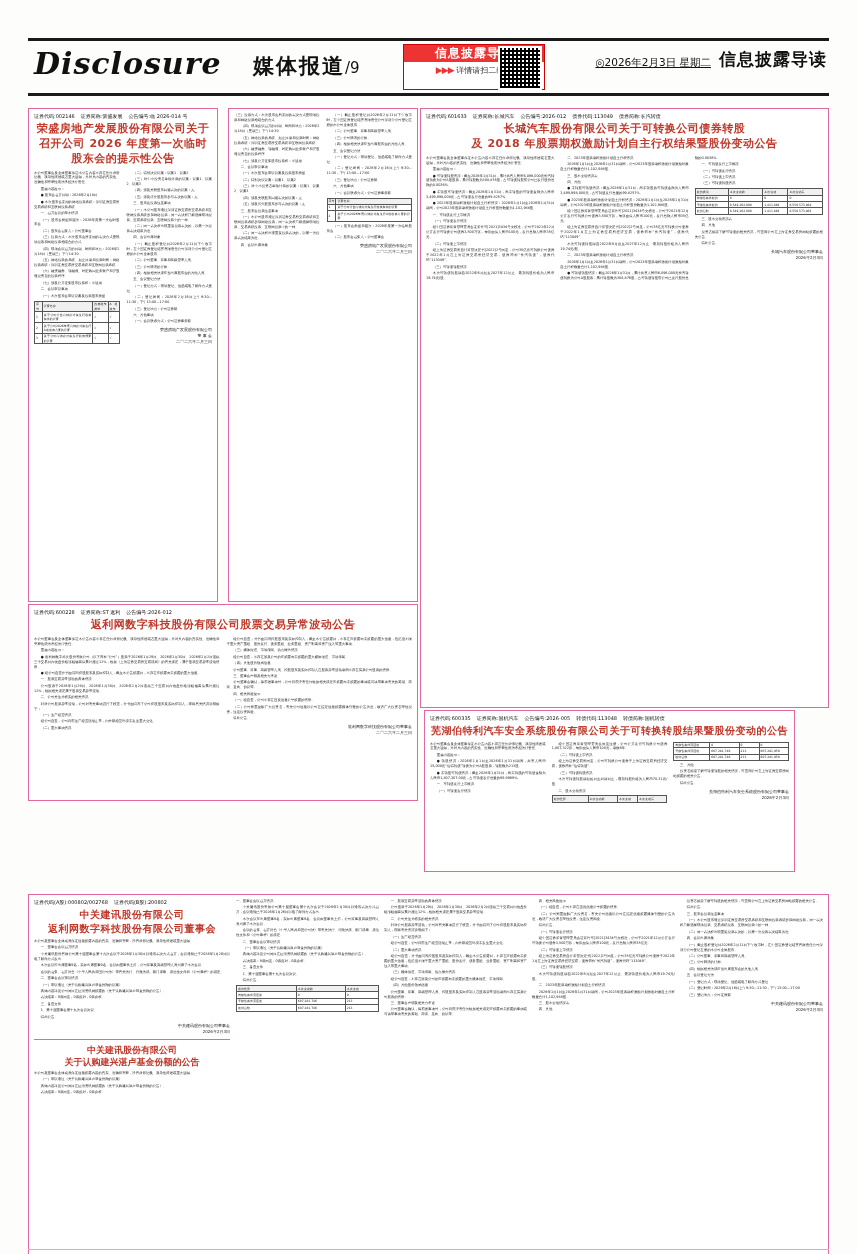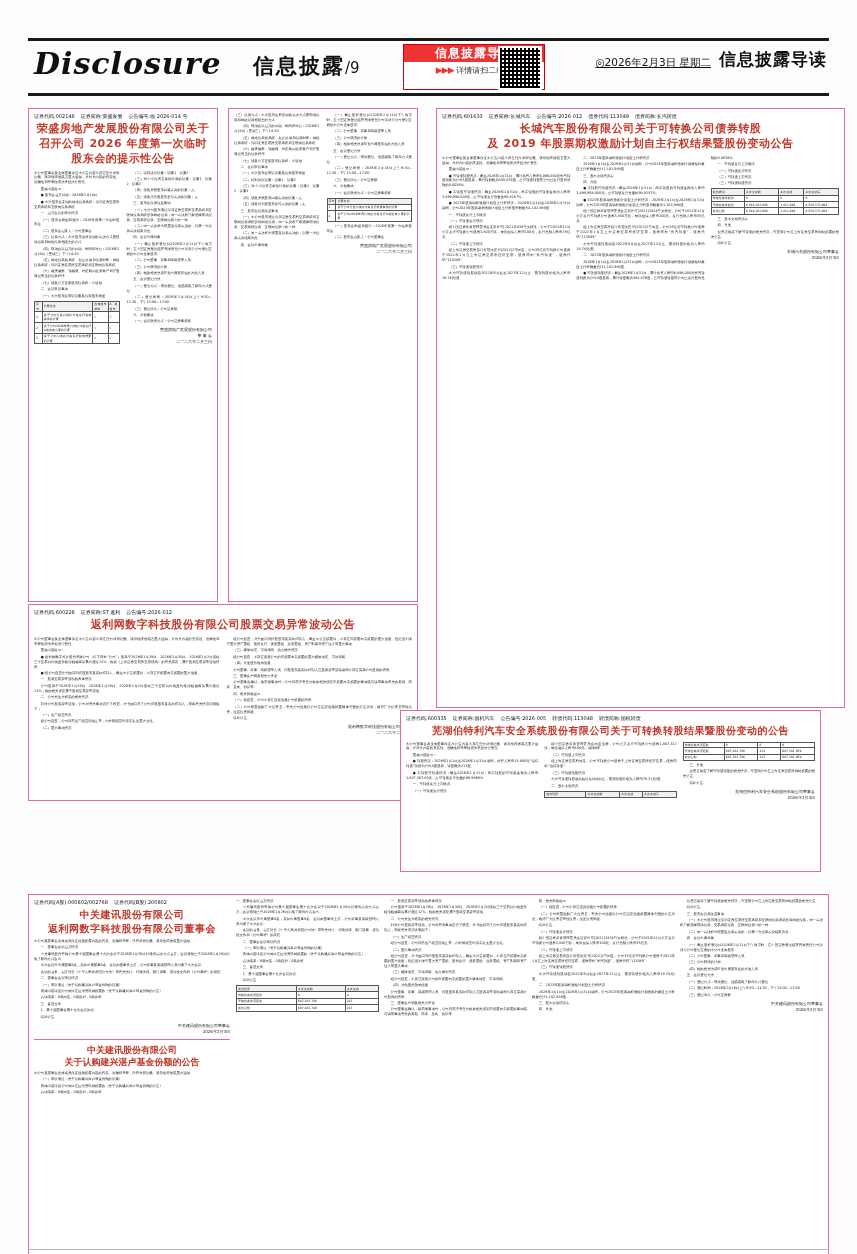--- a/index.html
+++ b/index.html
@@ -74,21 +74,21 @@
 </head>
 <body>
 
 <div class="page">
 
   <div class="masthead">
     <div class="mast-rule-top"></div>
     <div class="mast-rule-bot"></div>
     <div class="mast-disclosure">Disclosure</div>
     <div class="mast-cn">
-      <span>信息披露</span><span class="pg">/9</span>
+      <span>媒体报道</span><span class="pg">/9</span>
     </div>
     <div class="guide-box">
       <div class="guide-title">信息披露导读</div>
       <div class="guide-sub">
         <span class="guide-arrow">▶▶▶</span>
         <span>详情请扫二维码</span>
       </div>
     </div>
     <div class="qr"></div>
     <div class="mast-date">◎2026年2月3日 星期二</div>
@@ -222,32 +222,32 @@
           <p>（一）股东会类型和届次：2026年度第一次临时股东会</p>
           <p>（二）股东会召集人：公司董事会</p>
           <div class="sig">
             <div>荣盛房地产发展股份有限公司</div>
             <div>二〇二六年二月三日</div>
           </div>
         </div>
       </div>
     </div>
 
-    <div class="blk" style="left:408px;top:0;width:409px;height:600px;">
+    <div class="blk" style="left:392px;top:0;width:409px;height:600px;">
       <div class="blk-inner">
         <div class="meta">
           <span>证券代码:601633</span>
           <span>证券简称:长城汽车</span>
           <span>公告编号:2026-012</span>
           <span>债券代码:113049</span>
           <span>债券简称:长汽转债</span>
         </div>
         <div class="title t1">
           <div>长城汽车股份有限公司关于可转换公司债券转股</div>
-          <div>及 2019 年股票期权激励计划自主行权结果暨股份变动公告</div>
+          <div>及 2018 年股票期权激励计划自主行权结果暨股份变动公告</div>
         </div>
         <div class="body cols3">
           <p class="nb">本公司董事会及全体董事保证本公告内容不存在任何虚假记载、误导性陈述或者重大遗漏，并对其内容的真实性、准确性和完整性依法承担法律责任。</p>
           <p>重要内容提示：</p>
           <p>● 可转债转股情况：截至2026年1月31日，累计共有人民币6,096,000元长汽转债转换为公司A股股票，累计转股数为308,876股，占可转债转股前公司已发行股份总额的0.0036%。</p>
           <p>● 未转股可转债情况：截至2026年1月31日，尚未转股的可转债金额为人民币3,499,998,000元，占可转债发行总量的99.8257%。</p>
           <p>● 2023年股票期权激励计划自主行权情况：2026年1月1日至2026年1月31日期间，公司2023年股票期权激励计划自主行权股份数量为1,102,988股。</p>
           <p>一、可转债发行上市概况</p>
           <p>（一）可转债发行情况</p>
           <p>经中国证券监督管理委员会证监许可[2021]3434号文核准，公司于2021年12月公开发行可转换公司债券3,500万张，每张面值人民币100元，发行总额人民币35亿元。</p>
@@ -343,21 +343,21 @@
           <p>（二）公司郑重提醒广大投资者，有关公司信息以公司在指定信息披露媒体刊登的公告为准，敬请广大投资者理性投资，注意投资风险。</p>
           <p>特此公告。</p>
           <div class="sig">
             <div>返利网数字科技股份有限公司董事会</div>
             <div>二〇二六年二月三日</div>
           </div>
         </div>
       </div>
     </div>
 
-    <div class="blk" style="left:372px;top:602px;width:421px;height:162px;">
+    <div class="blk" style="left:396px;top:602px;width:371px;height:162px;">
       <div class="blk-inner">
         <div class="meta">
           <span>证券代码:600335</span>
           <span>证券简称:国机汽车</span>
           <span>公告编号:2026-005</span>
           <span>转债代码:113048</span>
           <span>转债简称:国机转债</span>
         </div>
         <div class="title t2">芜湖伯特利汽车安全系统股份有限公司关于可转换转股结果暨股份变动的公告</div>
         <div class="body cols3">

